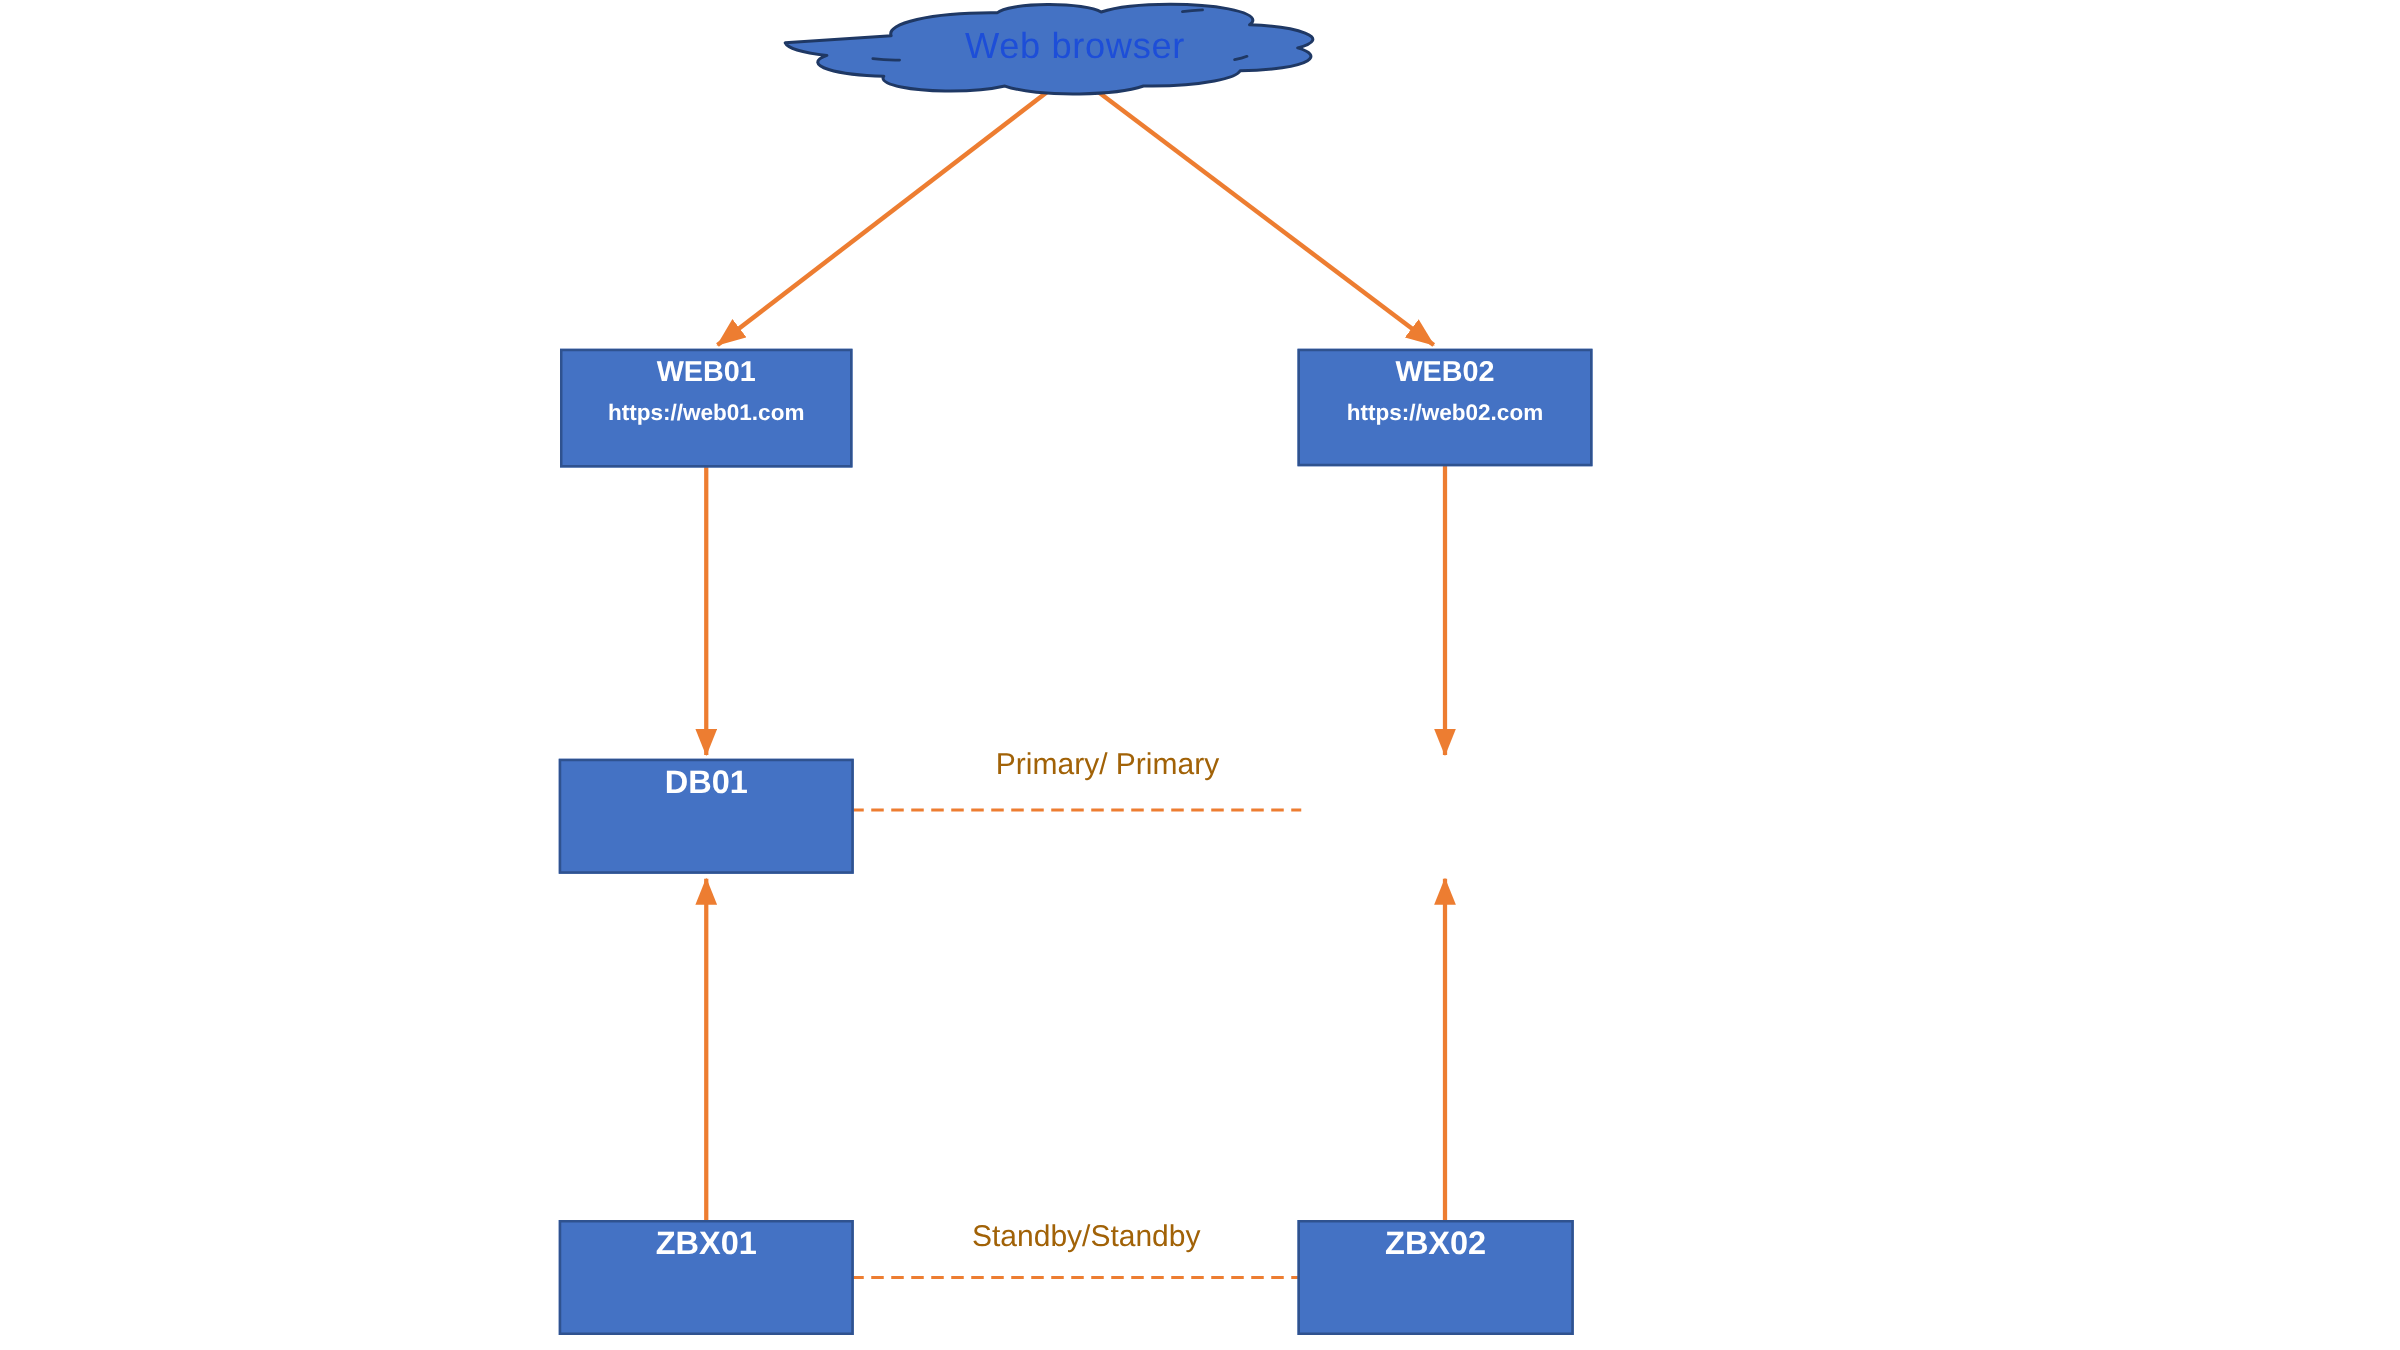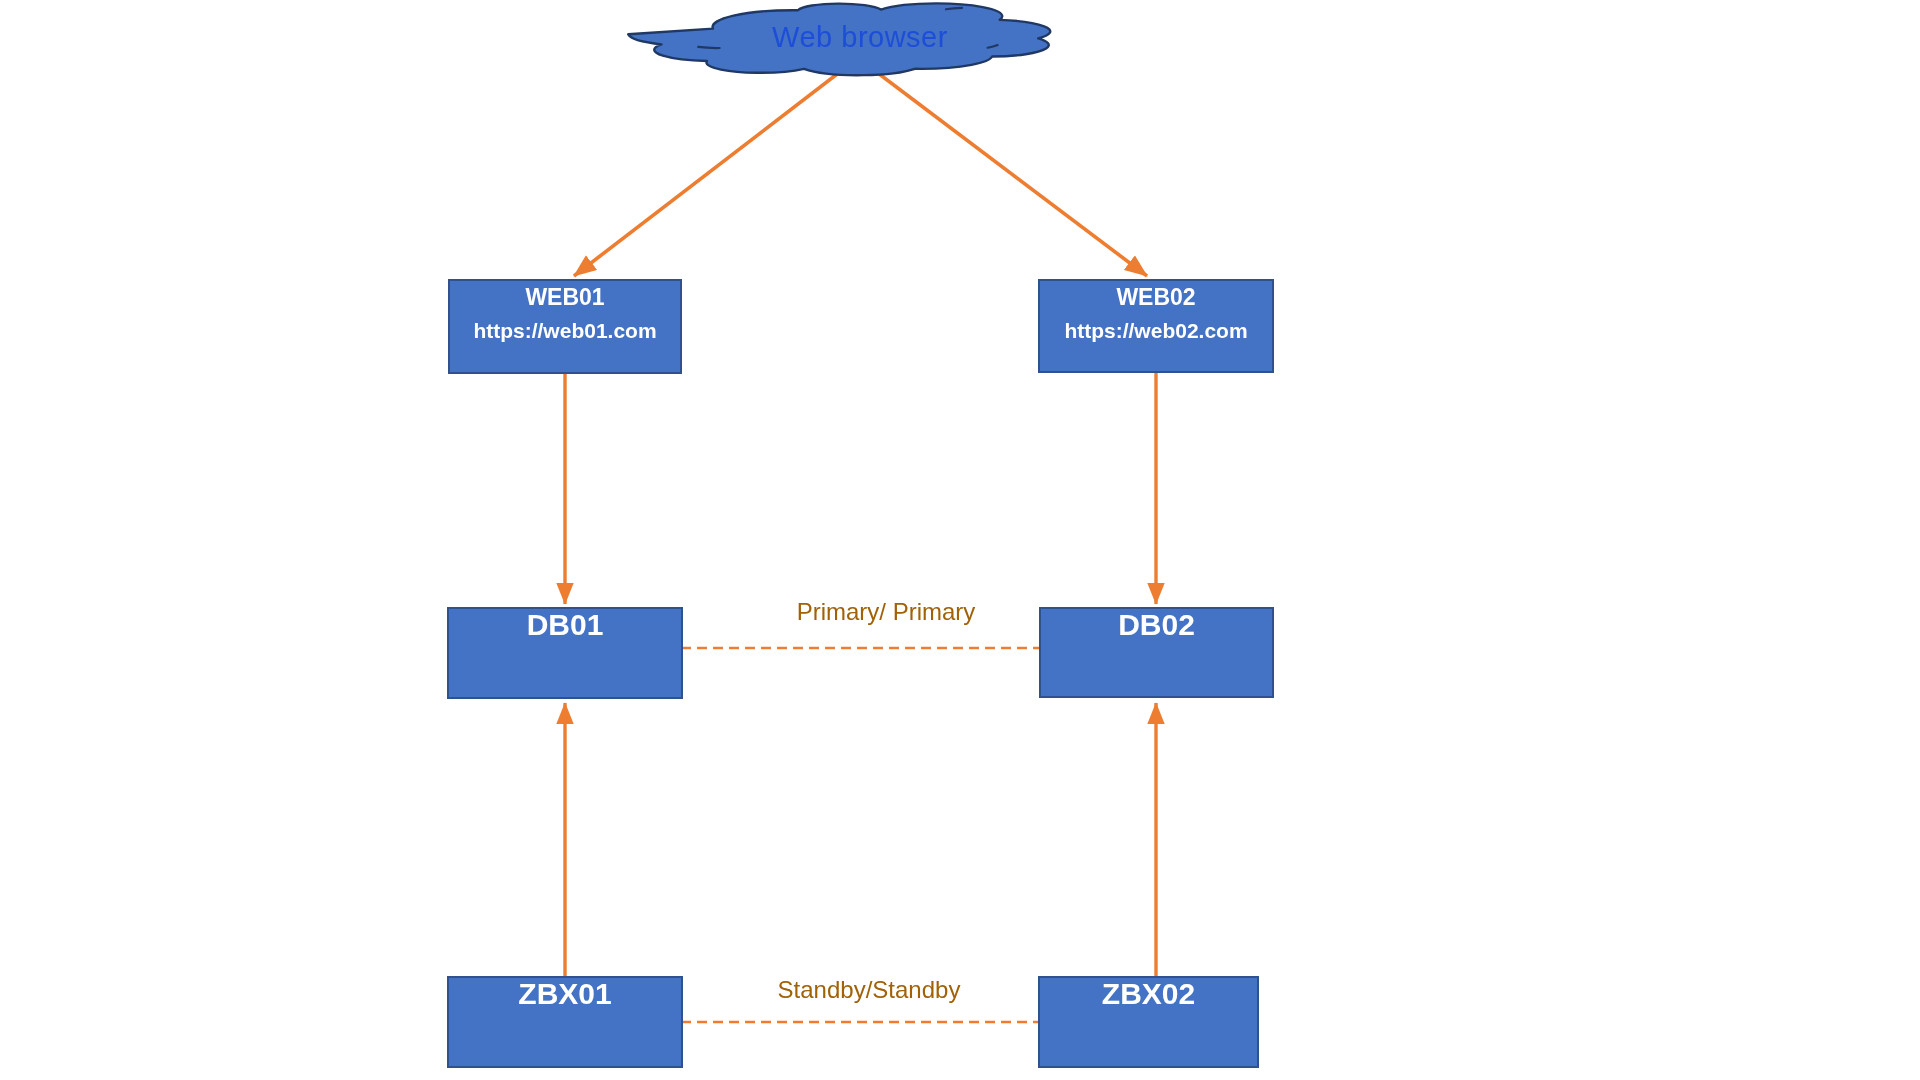--- a/index.html
+++ b/index.html
@@ -26,30 +26,30 @@
     border: 2.5px solid #2F528F;
     box-sizing: border-box;
     display: flex;
     flex-direction: column;
     align-items: center;
     color: #ffffff;
     text-align: center;
   }
   .node .nm {
     font-weight: 700;
-    font-size: 30px;
+    font-size: 26px;
     line-height: 32px;
   }
   .node.web .nm {
     font-size: 23px;
     line-height: 33px;
   }
   .node.web .url {
     font-weight: 700;
-    font-size: 21px;
+    font-size: 18px;
     line-height: 33px;
   }
   .cloud-label {
     position: absolute;
     left: 705px;
     top: 21px;
     width: 310px;
     text-align: center;
     color: #1d4ed8;
     font-size: 29px;
@@ -130,23 +130,20 @@
 
   <div class="node web" style="left:1038px; top:279px; width:236px; height:94px;">
     <div class="nm">WEB02</div>
     <div class="url">https://web02.com</div>
   </div>
 
   <div class="node" style="left:447px; top:607px; width:236px; height:92px;">
     <div class="nm">DB01</div>
   </div>
 
-  <div class="node" style="left:1039px; top:607px; width:235px; height:91px;">
-    <div class="nm">DB02</div>
-  </div>
 
   <div class="node" style="left:447px; top:976px; width:236px; height:92px;">
     <div class="nm">ZBX01</div>
   </div>
 
   <div class="node" style="left:1038px; top:976px; width:221px; height:92px;">
     <div class="nm">ZBX02</div>
   </div>
 
   <div class="edge-label primary">Primary/ Primary</div>

